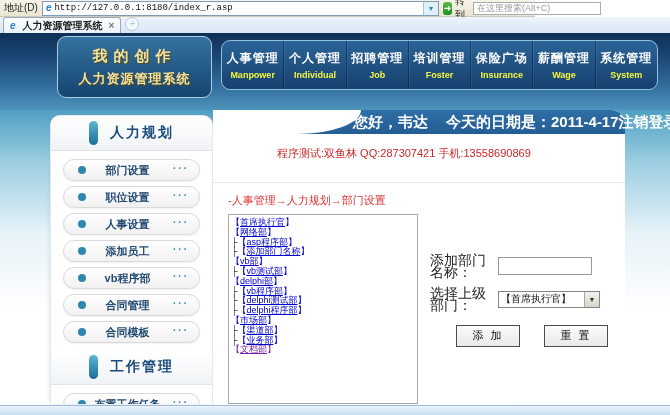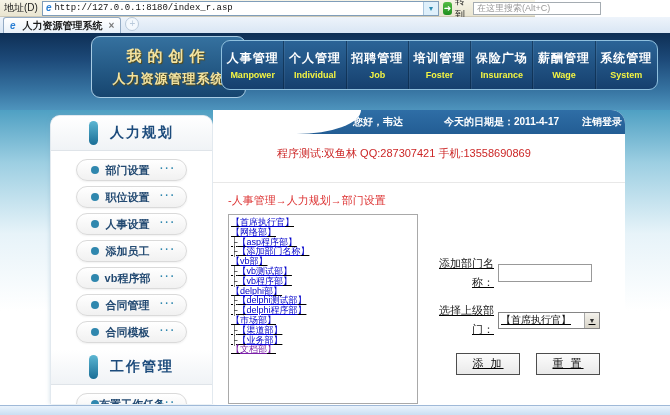--- a/index.html
+++ b/index.html
@@ -39,81 +39,81 @@
 
   
   .header-band{position:absolute;top:33px;left:0;width:670px;height:77px;
     background:linear-gradient(180deg,#0e2f55 0%,#1d4a79 35%,#35719f 72%,#4e94bd 100%);}
   .page-body{position:absolute;top:110px;left:0;width:670px;bottom:10px;
     background:linear-gradient(180deg,#4fa0c3 0%,#9dcfe2 18%,#e7f3f9 42%,#ffffff 68%);}
 
   
   .logo-box{position:absolute;left:57px;top:36px;width:155px;height:62px;box-sizing:border-box;
     border:1px solid #a8cce4;border-radius:9px;background:linear-gradient(#35719f,#16456f);
-    display:flex;flex-direction:column;align-items:center;justify-content:center;gap:4px;margin-left:34px;}
+    display:flex;flex-direction:column;align-items:center;justify-content:center;gap:4px;}
   .logo1{font-size:15px;font-weight:bold;color:#f3e3a0;letter-spacing:6px;text-shadow:1px 1px 1px #5a4a10;}
   .logo2{font-size:13px;font-weight:bold;color:#f3e3a0;letter-spacing:1px;text-shadow:1px 1px 1px #5a4a10;}
   .nav-box{position:absolute;left:221px;top:40px;width:437px;height:50px;box-sizing:border-box;
     border:1px solid #8fc0de;border-radius:9px;background:linear-gradient(#2b6497,#16406e);display:flex;}
   .nav-item{flex:1;display:flex;flex-direction:column;align-items:center;justify-content:center;gap:3px;cursor:pointer;}
   .nav-item + .nav-item{border-left:1px solid rgba(8,34,62,.55);box-shadow:inset 1px 0 0 rgba(255,255,255,.07);text-align:center;}
   .nav-zh{font-size:12px;font-weight:bold;color:#fff;letter-spacing:1px;white-space:nowrap;}
   .nav-en{font-size:9px;font-weight:bold;color:#f5f542;}
 
   
   .sidebar{position:absolute;left:50px;top:115px;width:163px;bottom:11px;box-sizing:border-box;
     background:#fff;border:1px solid #e2e9ef;border-bottom:none;border-radius:10px 10px 0 0;
     overflow:hidden;box-shadow:0 0 4px rgba(120,160,190,.35);}
   .side-head{height:34px;display:flex;align-items:center;justify-content:center;gap:12px;
     border-bottom:1px solid #dfe4e9;background:linear-gradient(#ffffff,#f0f3f6);}
   .side-pill{width:9px;height:24px;border-radius:5px;background:linear-gradient(180deg,#5cb6d2,#1a6e96);}
   .side-title{font-size:14px;font-weight:bold;color:#1c4b7c;letter-spacing:2px;}
-  .side-items{padding:3px 16px 2px;}
+  .side-items{padding:3px 3px 2px;}
   .side-item{height:20px;margin:5px 9px;border:1px solid #dadada;border-radius:11px;
     background:linear-gradient(#ffffff,#f1f1f1);display:flex;align-items:center;position:relative;
     cursor:pointer;box-shadow:0 1px 2px rgba(0,0,0,.06);}
   .side-dot{width:8px;height:8px;border-radius:50%;background:#2f87ae;margin-left:14px;}
   .side-lbl{position:absolute;left:22px;right:30px;text-align:center;font-size:11px;font-weight:bold;color:#234a72;white-space:nowrap;}
   .side-dots{position:absolute;right:10px;top:50%;transform:translateY(-62%);
     color:#2f87ae;font-size:10px;font-weight:bold;letter-spacing:2px;}
 
   
   .main-panel{position:absolute;left:213px;top:110px;width:412px;bottom:11px;box-sizing:border-box;
     background:#fff;border-radius:0 14px 0 0;display:flex;flex-direction:column;}
   .welcome-bar{flex:0 0 24px;height:24px;background:linear-gradient(#2f6ea6,#235d94);
     border-radius:0 14px 0 0;position:relative;display:flex;align-items:center;
-    color:#fff;font-size:10px;font-weight:bold;gap:23px;}
+    color:#fff;font-size:15px;font-weight:bold;}
   .welcome-swoosh{position:absolute;left:0;top:0;width:148px;height:24px;background:#fff;
     border-bottom-right-radius:70px 26px;}
   .welcome-greeting{margin-left:140px;position:relative;white-space:nowrap;}
   .welcome-date{margin-left:18px;white-space:nowrap;}
   .welcome-logout{margin-left:auto;margin-right:16px;cursor:pointer;white-space:nowrap;}
   .notice-row{flex:0 0 auto;padding:9px 0 21px 64px;border-bottom:1px solid #e8e8e8;}
   .notice{color:#cc2626;font-size:11px;}
   .breadcrumb{margin:10px 0 4px 15px;color:#d33;font-size:11px;}
-  .content-row{flex:1;display:flex;align-items:stretch;margin:2px 0 0 15px;min-height:0;text-decoration:underline;}
+  .content-row{flex:1;display:flex;align-items:stretch;margin:2px 0 0 15px;min-height:0;}
   .tree-box{width:190px;box-sizing:border-box;border:1px solid #a9a9a9;background:#fff;
     padding:3px 2px;overflow:hidden;}
   .tree-line{font-size:9px;line-height:9.8px;white-space:nowrap;}
   .tree-prefix{color:#333;}
   .tree-brk{color:#0000cc;}
   .tree-link{color:#0000cc;text-decoration:underline;cursor:pointer;}
   .tree-line.visited .tree-link,.tree-line.visited .tree-brk{color:#7b21a8;}
 
   .form-col{flex:1;padding:40px 0 0 12px;}
   .form-row{display:flex;align-items:center;margin-bottom:9px;}
-  .flabel{width:64px;text-align:right;font-size:11px;color:#222;line-height:19px;}
+  .flabel{width:64px;text-align:left;font-size:14px;color:#222;line-height:12px;}
   .text-input{width:88px;height:16px;border:1px solid #999;margin-left:4px;font-size:11px;padding:0 2px;background:#fff;}
   .select-box{width:102px;height:17px;border:1px solid #858585;margin-left:4px;display:flex;
     align-items:center;background:#fff;cursor:pointer;box-sizing:border-box;}
   .select-value{font-size:10px;color:#111;padding-left:2px;flex:1;white-space:nowrap;overflow:hidden;}
   .select-arrow{width:14px;height:100%;background:linear-gradient(#f4f2ec,#d8d4c8);
     border-left:1px solid #a8a8a8;display:flex;align-items:center;justify-content:center;
     font-size:7px;color:#333;}
-  .btn-row{display:flex;gap:16px;margin:14px 0 0 26px;}
+  .btn-row{display:flex;gap:24px;margin:14px 0 0 26px;}
   .form-btn{width:62px;height:20px;border:1px solid #4d4d4d;background:linear-gradient(#fcfcfc,#e9e9e9);
     font-size:11px;color:#111;text-align:center;line-height:18px;cursor:pointer;letter-spacing:2px;}
 
   .status-bar{position:absolute;left:0;bottom:0;width:670px;height:10px;box-sizing:border-box;
     background:linear-gradient(#eaf3fc,#cadff2);border-top:1px solid #9fb9d8;}
 </style>
 </head>
 <body>
 
 <div class="addr-row">
@@ -249,22 +249,22 @@
   </div>
   <div class="breadcrumb">-人事管理→人力规划→部门设置</div>
   <div class="content-row">
     <div class="tree-box">
       <div class="tree-line"><span class="tree-prefix"></span><span class="tree-brk">【</span><a class="tree-link">首席执行官</a><span class="tree-brk">】</span></div>
       <div class="tree-line"><span class="tree-prefix"></span><span class="tree-brk">【</span><a class="tree-link">网络部</a><span class="tree-brk">】</span></div>
       <div class="tree-line"><span class="tree-prefix">├</span><span class="tree-brk">【</span><a class="tree-link">asp程序部</a><span class="tree-brk">】</span></div>
       <div class="tree-line"><span class="tree-prefix">├</span><span class="tree-brk">【</span><a class="tree-link">添加部门名称</a><span class="tree-brk">】</span></div>
       <div class="tree-line"><span class="tree-prefix"></span><span class="tree-brk">【</span><a class="tree-link">vb部</a><span class="tree-brk">】</span></div>
       <div class="tree-line"><span class="tree-prefix">├</span><span class="tree-brk">【</span><a class="tree-link">vb测试部</a><span class="tree-brk">】</span></div>
+      <div class="tree-line"><span class="tree-prefix"></span><span class="tree-brk">【</span><a class="tree-link">delphi部</a><span class="tree-brk">】</span></div>
       <div class="tree-line"><span class="tree-prefix">├</span><span class="tree-brk">【</span><a class="tree-link">vb程序部</a><span class="tree-brk">】</span></div>
-      <div class="tree-line"><span class="tree-prefix"></span><span class="tree-brk">【</span><a class="tree-link">delphi部</a><span class="tree-brk">】</span></div>
       <div class="tree-line"><span class="tree-prefix">├</span><span class="tree-brk">【</span><a class="tree-link">delphi测试部</a><span class="tree-brk">】</span></div>
       <div class="tree-line"><span class="tree-prefix">├</span><span class="tree-brk">【</span><a class="tree-link">delphi程序部</a><span class="tree-brk">】</span></div>
       <div class="tree-line"><span class="tree-prefix"></span><span class="tree-brk">【</span><a class="tree-link">市场部</a><span class="tree-brk">】</span></div>
       <div class="tree-line"><span class="tree-prefix">├</span><span class="tree-brk">【</span><a class="tree-link">渠道部</a><span class="tree-brk">】</span></div>
       <div class="tree-line"><span class="tree-prefix">├</span><span class="tree-brk">【</span><a class="tree-link">业务部</a><span class="tree-brk">】</span></div>
       <div class="tree-line visited"><span class="tree-prefix"></span><span class="tree-brk">【</span><a class="tree-link">文档部</a><span class="tree-brk">】</span></div>
     </div>
     <div class="form-col">
       <div class="form-row">
         <span class="flabel">添加部门名称：</span>

